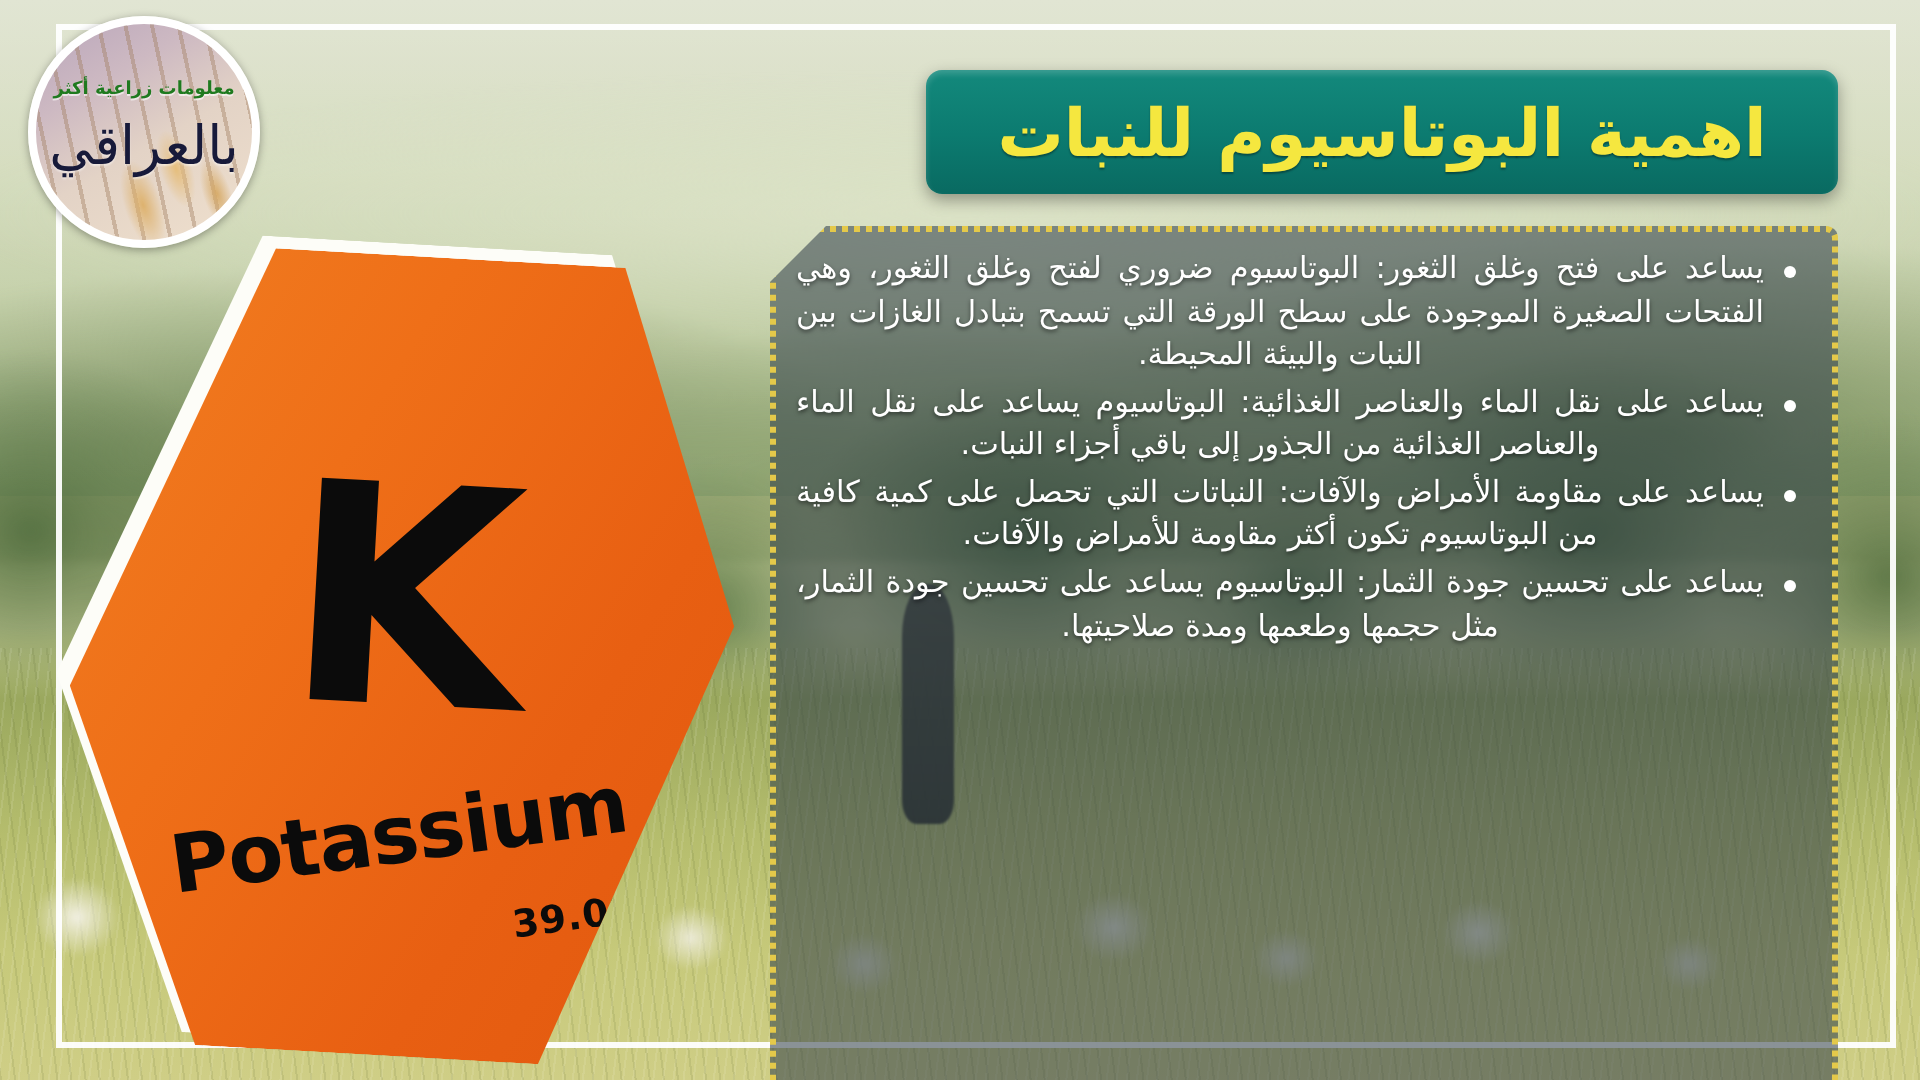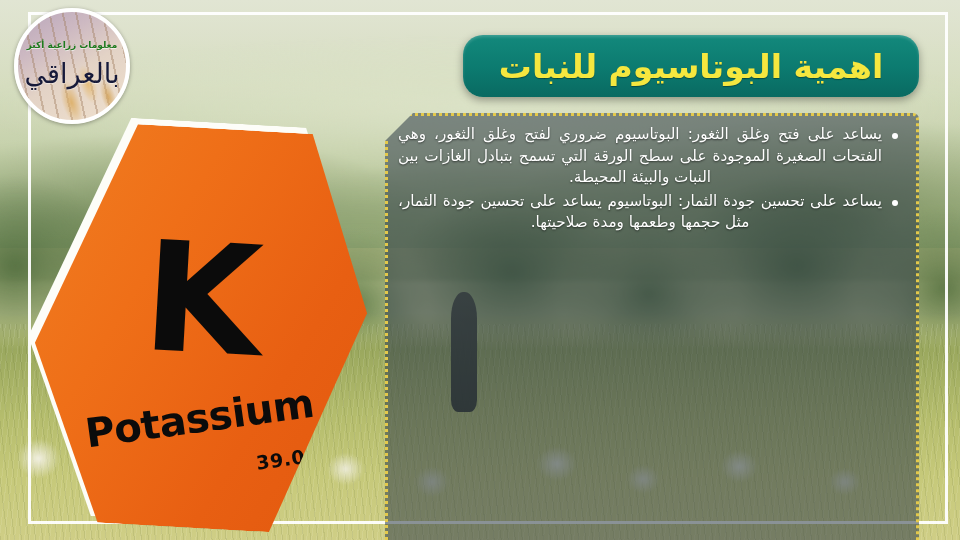--- a/index.html
+++ b/index.html
@@ -200,21 +200,21 @@
     font-weight:bold;
     font-size:19px;
     color:#0b0b0b;
     letter-spacing:.5px;
   }
 
   
   .title-banner{
     position:absolute;left:463px;top:35px;width:456px;height:62px;
     background:linear-gradient(180deg,#13897c 0%,#0c7b70 52%,#096a61 100%);
-    border-radius:20px;
+    border-radius:8px;
     box-shadow:0 3px 8px rgba(0,0,0,.35), inset 0 2px 3px rgba(255,255,255,.18);
     z-index:8;
     display:flex;align-items:center;justify-content:center;
   }
   .title-text{
     font-family:"DejaVu Sans","Liberation Sans",sans-serif;
     font-weight:bold;
     font-size:33px;
     line-height:1;
     color:#f5e73f;
@@ -284,20 +284,22 @@
     </div>
   </div>
 
   <div class="title-banner">
     <div class="title-text">اهمية البوتاسيوم للنبات</div>
   </div>
 
   <div class="panel">
     <ul class="bullets">
       <li>يساعد على فتح وغلق الثغور: البوتاسيوم ضروري لفتح وغلق الثغور، وهي الفتحات الصغيرة الموجودة على سطح الورقة التي تسمح بتبادل الغازات بين النبات والبيئة المحيطة.</li>
+      <li>يساعد على نقل الماء والعناصر الغذائية: البوتاسيوم يساعد على نقل الماء والعناصر الغذائية من الجذور إلى باقي أجزاء النبات.</li>
+      <li>يساعد على مقاومة الأمراض والآفات: النباتات التي تحصل على كمية كافية من البوتاسيوم تكون أكثر مقاومة للأمراض والآفات.</li>
       <li>يساعد على تحسين جودة الثمار: البوتاسيوم يساعد على تحسين جودة الثمار، مثل حجمها وطعمها ومدة صلاحيتها.</li>
     </ul>
   </div>
 
   <div class="frame"></div>
 
   <div class="logo">
     <div class="logo-stalks"></div>
     <div class="logo-wheat"></div>
     <div class="logo-t1">معلومات زراعية أكثر</div>

